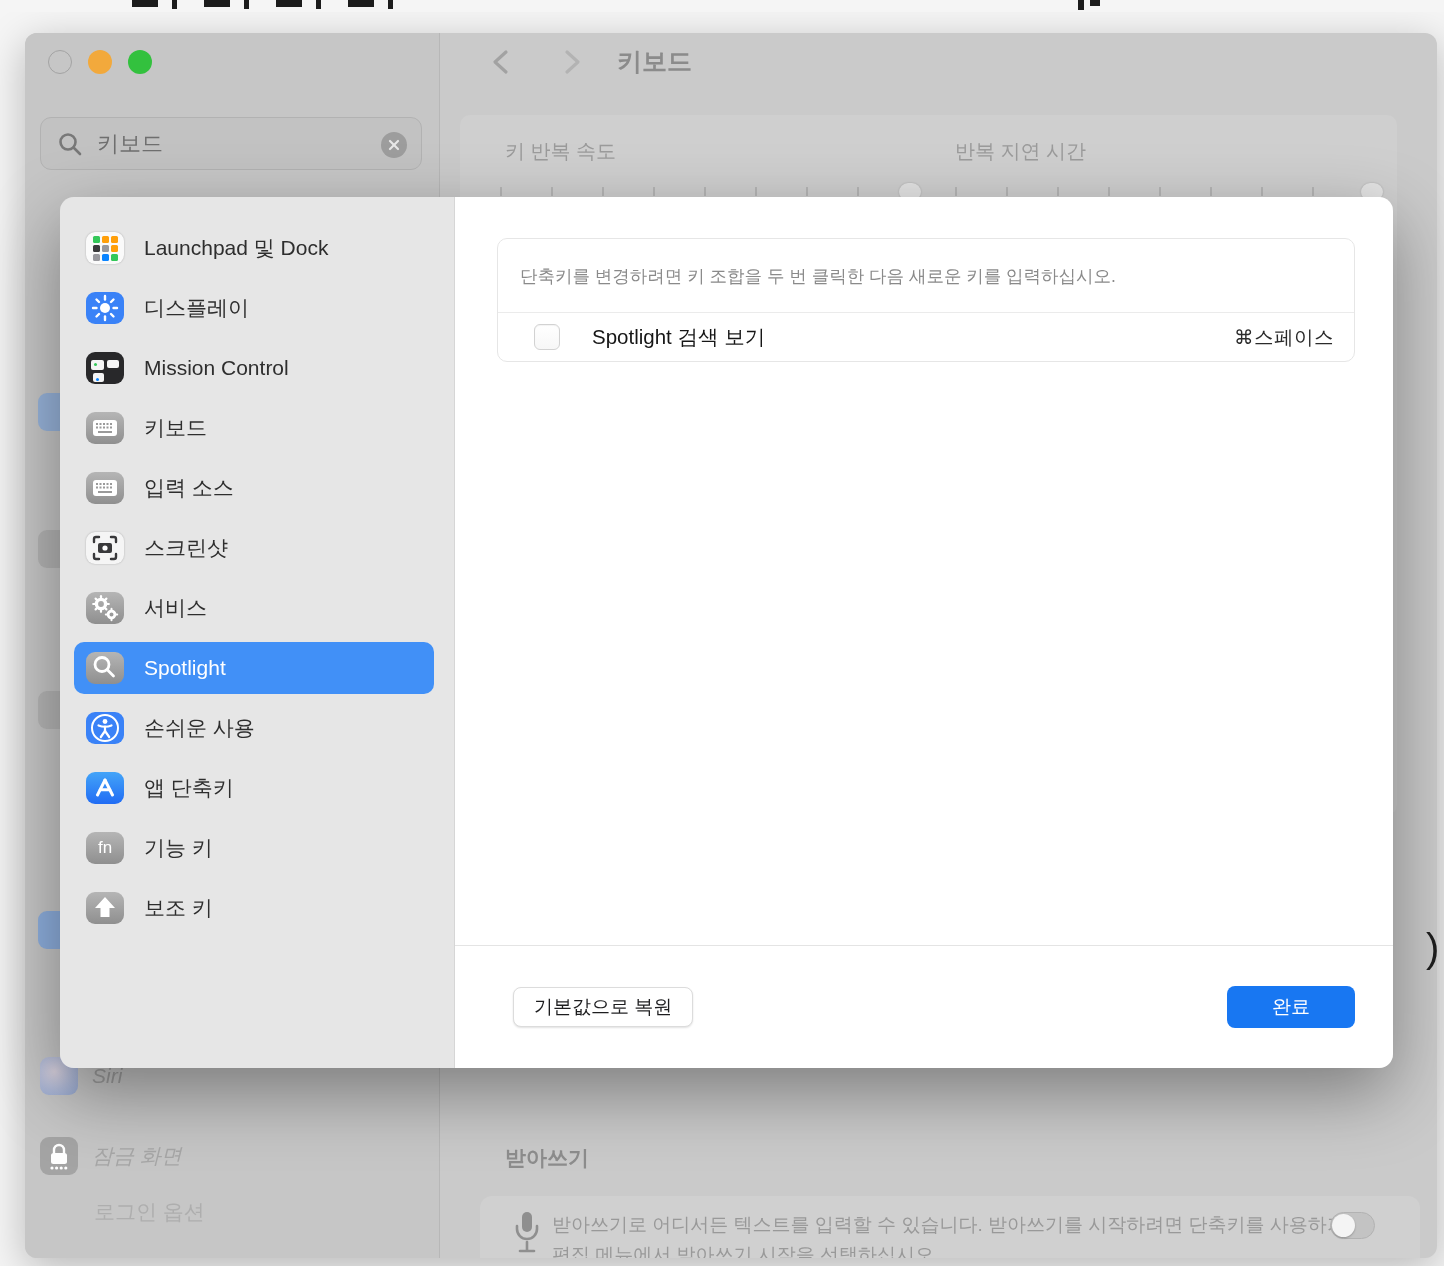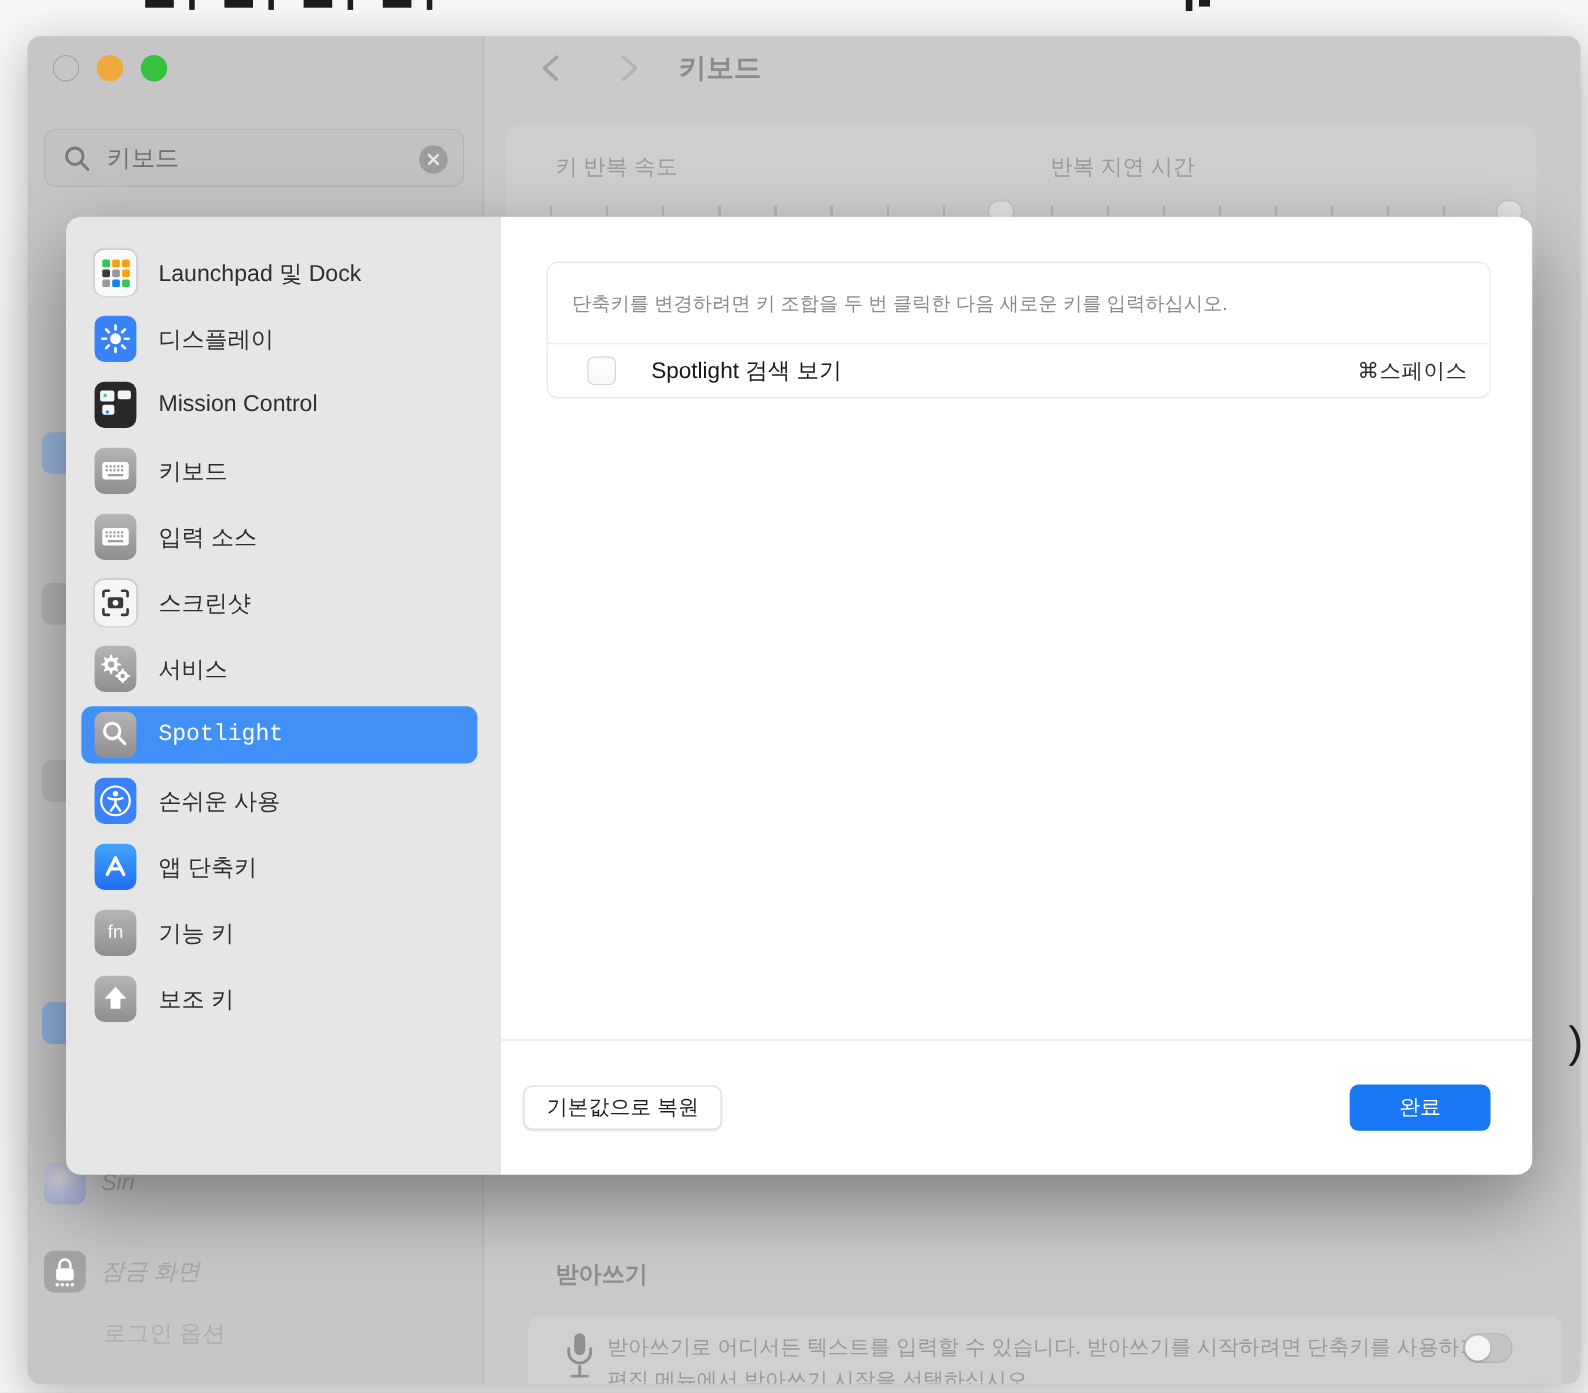--- a/index.html
+++ b/index.html
@@ -80,24 +80,24 @@
   .dict-toggle .tknob { position:absolute; left:1px; top:1px; width:23px; height:23px; border-radius:50%;
                         background:#f4f4f4; box-shadow:0 1px 2px rgba(0,0,0,.25); }
 
   
   .modal { position:absolute; left:60px; top:197px; width:1333px; height:871px; z-index:40;
            border-radius:14px; box-shadow:0 25px 70px rgba(0,0,0,.38); display:flex; overflow:hidden; }
   .modal-sidebar { width:395px; background:#e6e6e6; border-right:1px solid #d6d6d6;
                    padding-top:25px; flex:0 0 auto; }
   .m-row { width:360px; height:52px; margin:0 0 8px 14px; border-radius:10px;
            display:flex; align-items:center; padding-left:12px; }
-  .m-row.selected { background:#4190f7;font-family:Liberation Mono, monospace; }
+  .m-row.selected { background:#4190f7; }
   .m-label { margin-left:20px; font-size:21px; color:#2e2e2e; }
   .m-row.selected .m-label { color:#ffffff; }
-  .icon { width:38px; height:42px; border-radius:9px; flex:0 0 auto;
+  .icon { width:38px; height:32px; border-radius:9px; flex:0 0 auto;
           display:flex; align-items:center; justify-content:center; position:relative; overflow:hidden; }
   .ic-launchpad { background:#fafafa; box-shadow:0 0 2px rgba(0,0,0,.25); }
   .lp-grid { display:grid; grid-template-columns:repeat(3,7px); grid-template-rows:repeat(3,7px); gap:2px; }
   .lp-grid span { border-radius:1.5px; }
   .ic-display { background:#3a82f7; }
   .ic-mc { background:#28282a; }
   .mc-r { position:absolute; background:#f4f4f4; border-radius:2px; }
   .mc-r1 { left:5px; top:8px; width:13px; height:10px; }
   .mc-r2 { left:21px; top:8px; width:12px; height:8px; }
   .mc-r3 { left:7px; top:21px; width:11px; height:9px; }
@@ -116,21 +116,21 @@
                  font-size:17.5px; color:#8a8a8a; border-bottom:1px solid #ebebeb; }
   .s-row { height:48px; display:flex; align-items:center; padding:0 20px 0 36px; }
   .s-row.alt { background:#f5f5f5; }
   .checkbox { width:26px; height:26px; border:1.5px solid #d2d2d2; border-radius:6px;
               background:linear-gradient(#ffffff,#f7f7f7); box-shadow:inset 0 1px 1px rgba(0,0,0,.05); flex:0 0 auto; }
   .s-label { margin-left:32px; font-size:20.5px; color:#161616; }
   .s-key { margin-left:auto; font-size:19.5px; color:#2b2b2b; letter-spacing:.5px; }
 
   .modal-footer { position:absolute; left:0; top:748px; width:100%; height:123px;
                   border-top:1px solid #e4e4e4; display:flex; align-items:center;
-                  justify-content:space-between; padding:0 38px 0 21px;gap:28px; }
+                  justify-content:space-between; padding:0 38px 0 58px;gap:28px; }
   .btn-restore { height:40px; padding:0 20px; border-radius:8px; background:#ffffff;
                  border:1px solid #dcdcdc; box-shadow:0 1px 2px rgba(0,0,0,.12);
                  font-size:19px; color:#1d1d1f; font-family:inherit; }
   .btn-done { height:42px; width:128px; border-radius:8px; background:#1877f2; border:none;
               font-size:19px; color:#ffffff; font-family:inherit; }
 </style>
 </head>
 <body>
 
 <div class="top-strip">

